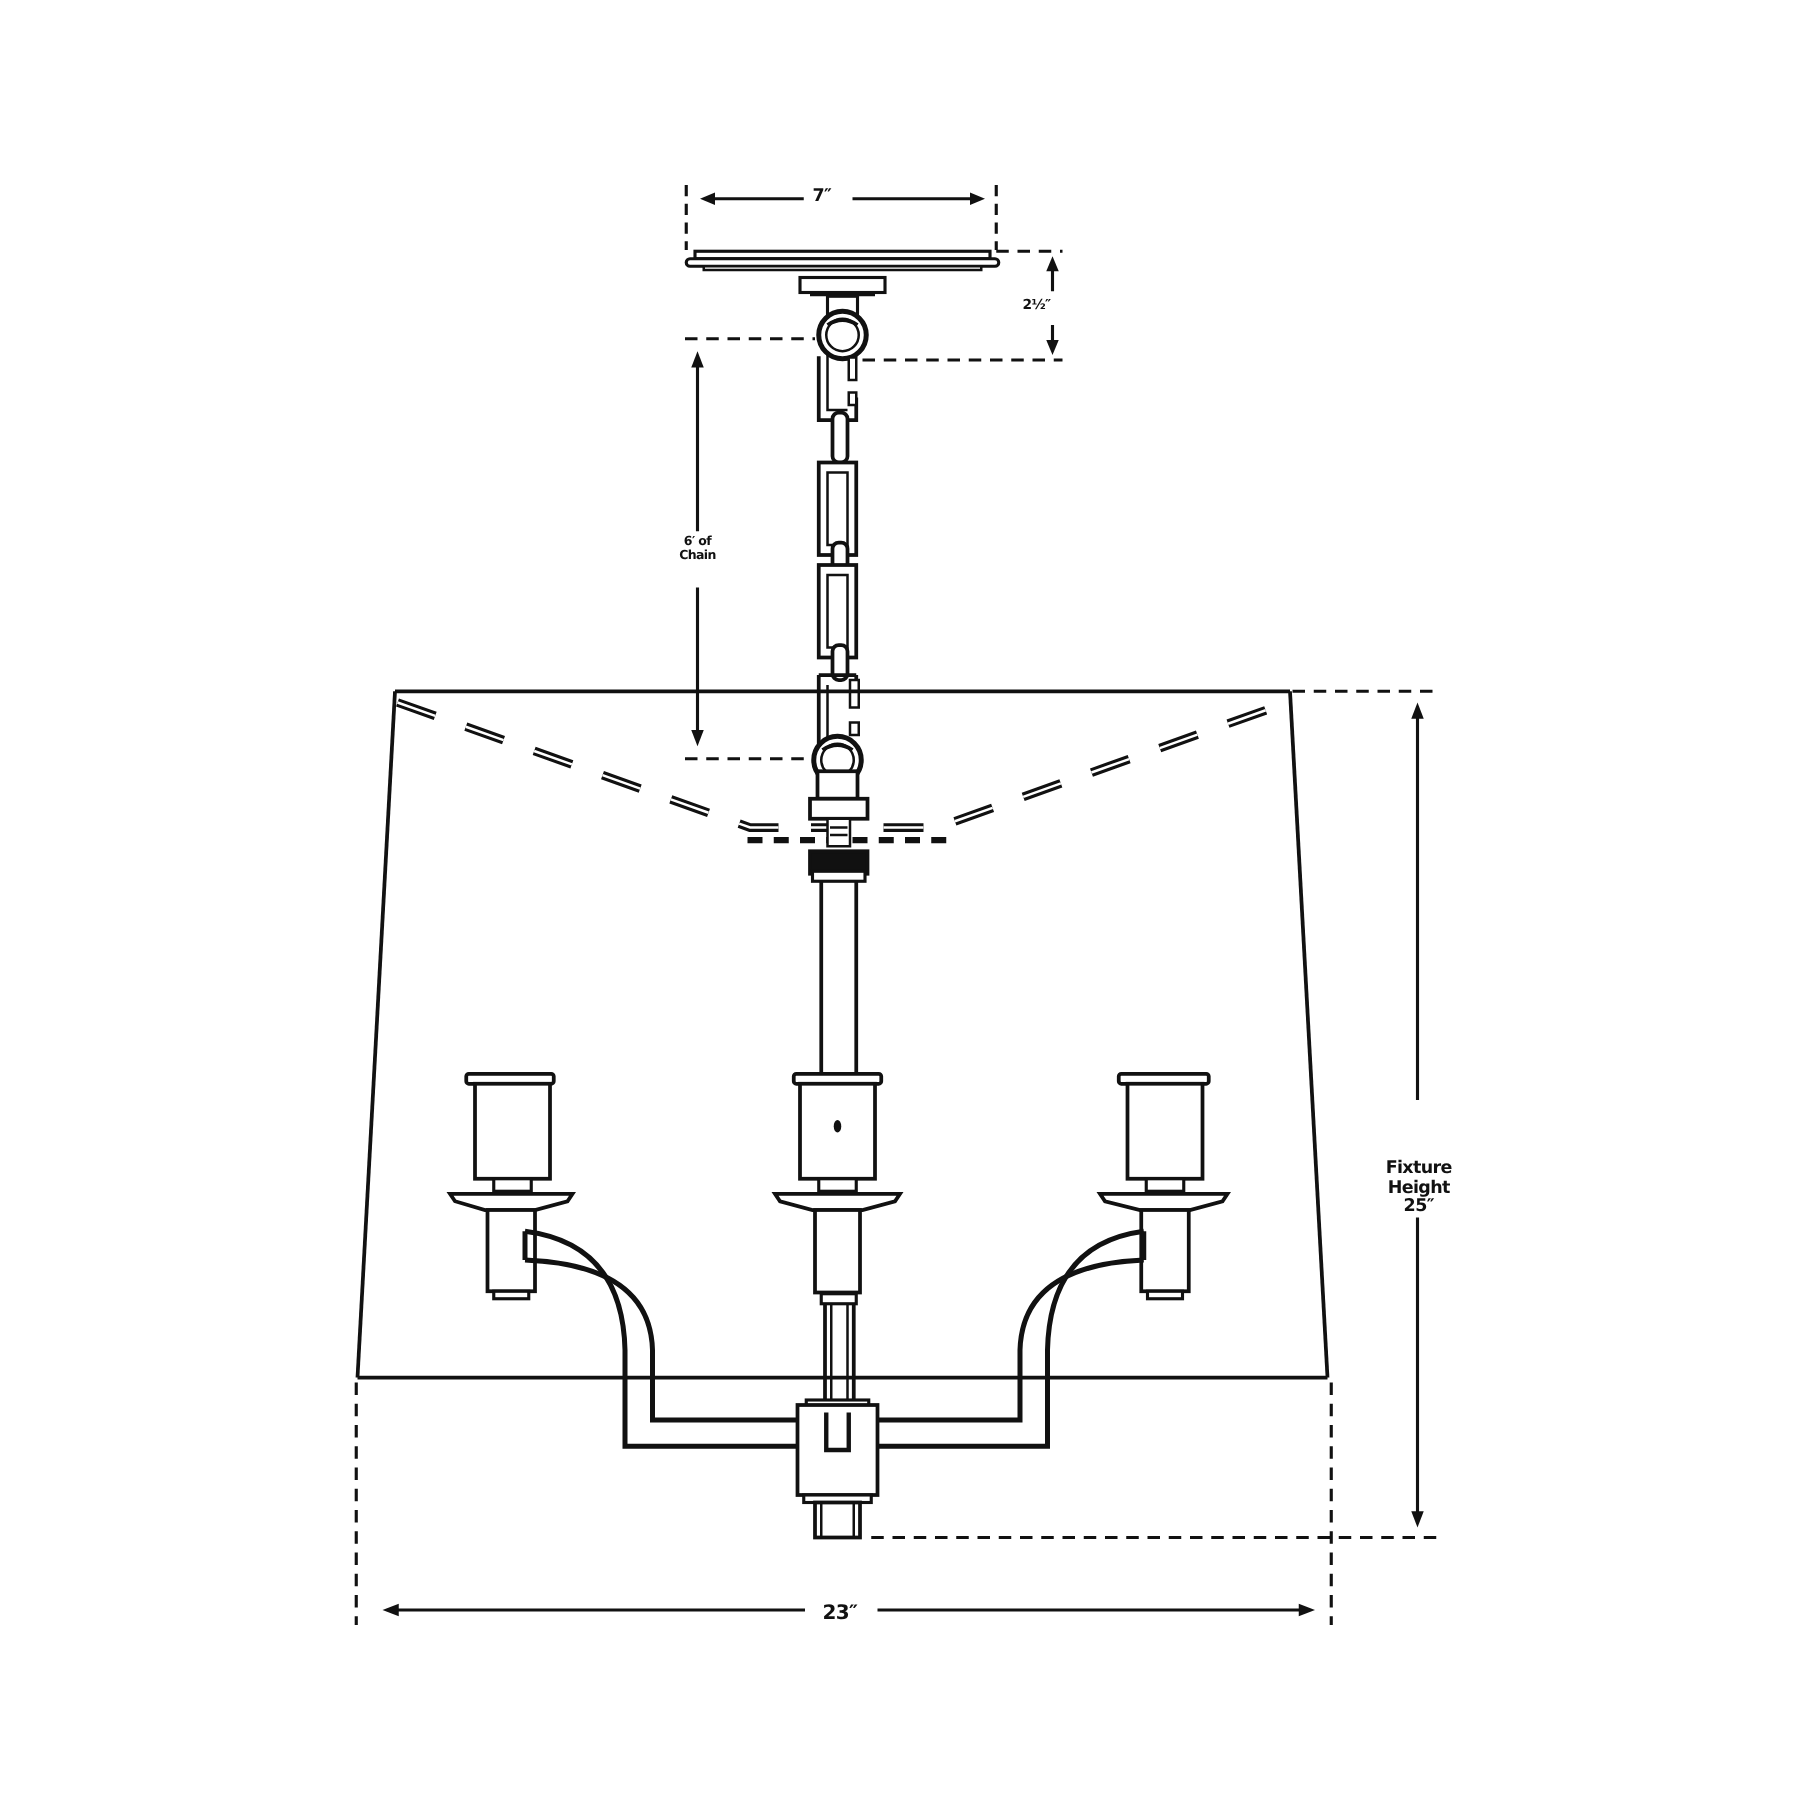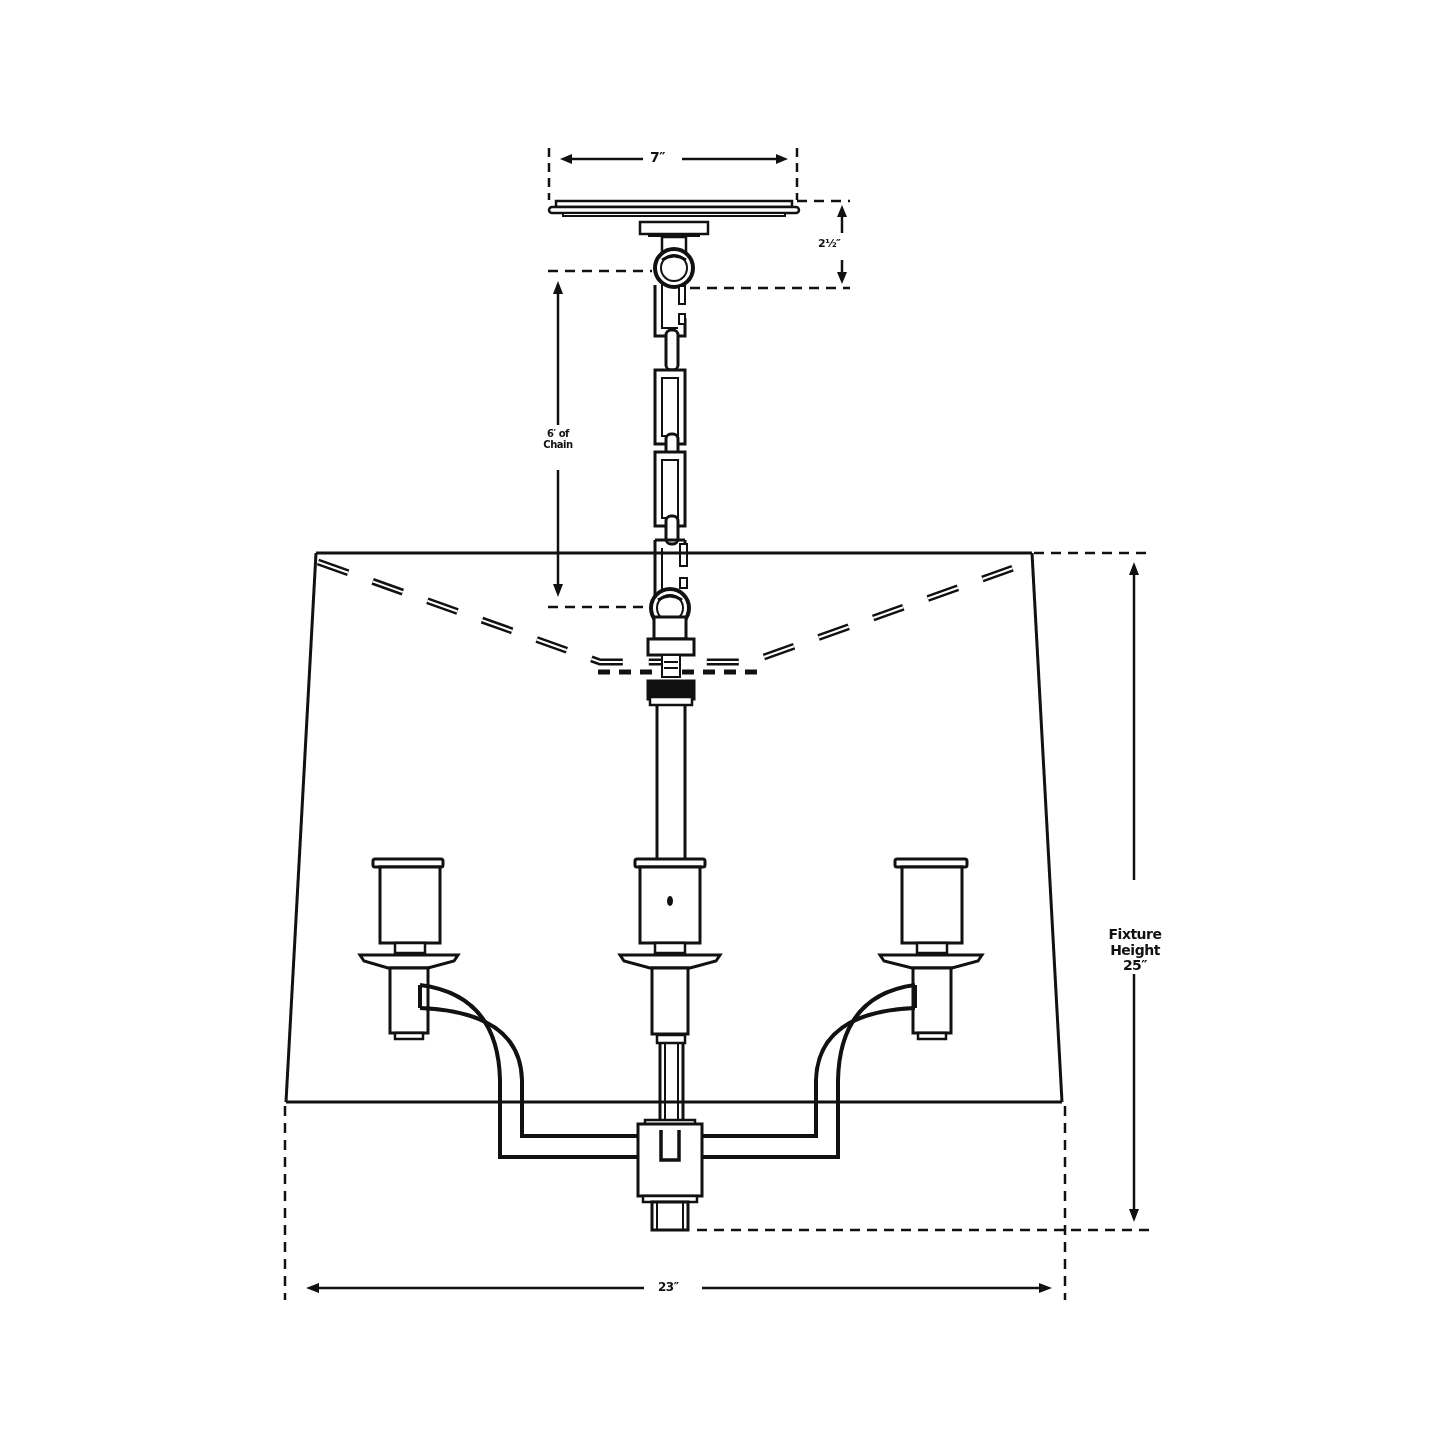--- a/index.html
+++ b/index.html
@@ -28,21 +28,21 @@
       color: #111111;
       text-align: center;
       letter-spacing: -0.5px;
       background: #ffffff;
       line-height: 1.12;
     }
     .lbl-7 { left: 650px; top: 150px; font-size: 14px; }
     .lbl-25 { left: 818px; top: 238px; font-size: 11px; }
     .lbl-chain { left: 528px; top: 428px; font-size: 10px; width: 60px; }
     .lbl-fixture { left: 1098px; top: 927px; font-size: 14px; width: 74px; }
-    .lbl-23 { left: 652px; top: 1281px; font-size: 12px; padding: 0 6px; }
+    .lbl-23 { left: 652px; top: 1281px; font-size: 16px; padding: 0 6px; }
   </style>
 </head>
 <body>
 
 <svg id="drawing" viewBox="0 0 1445 1445" xmlns="http://www.w3.org/2000/svg" fill="none" stroke="#111111" stroke-linecap="butt" stroke-linejoin="miter">
 
   <g>
     <rect x="556" y="201" width="236" height="6" stroke-width="2.5" fill="#fff"></rect>
     <rect x="549" y="207" width="250" height="6" rx="3" stroke-width="2.5" fill="#fff"></rect>
     <rect x="563" y="213" width="222" height="3" stroke-width="2" fill="#fff"></rect>

